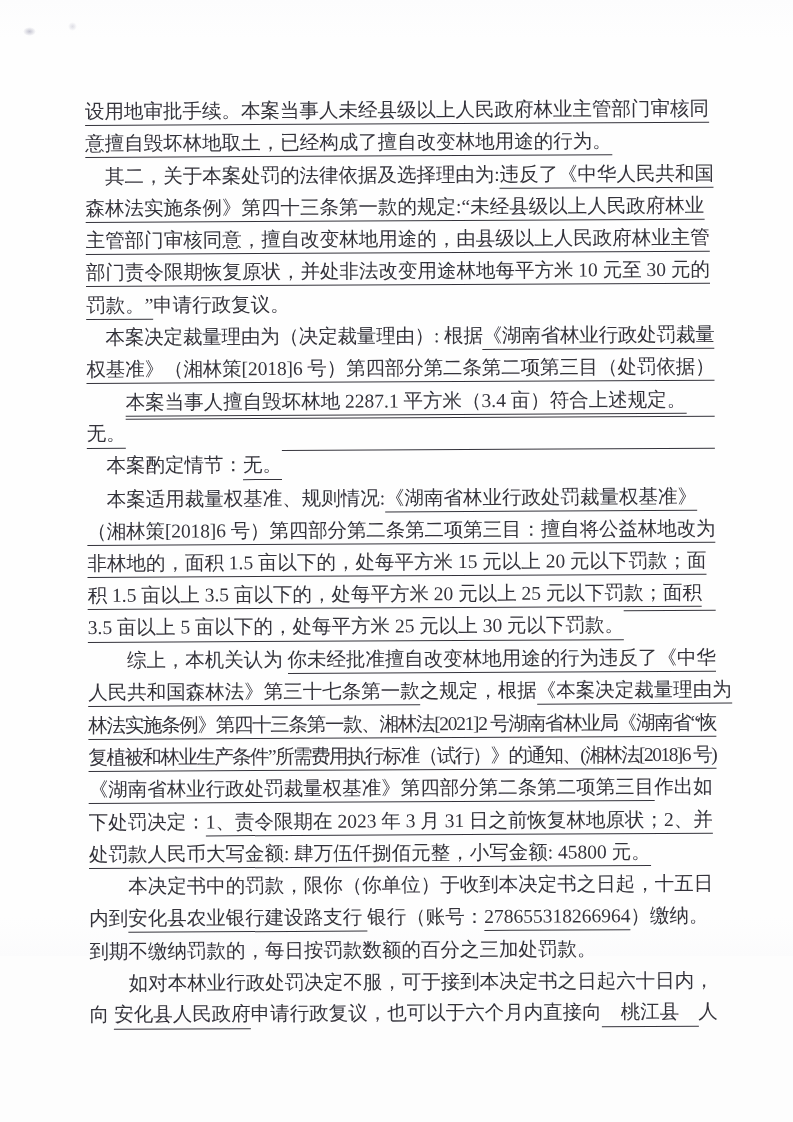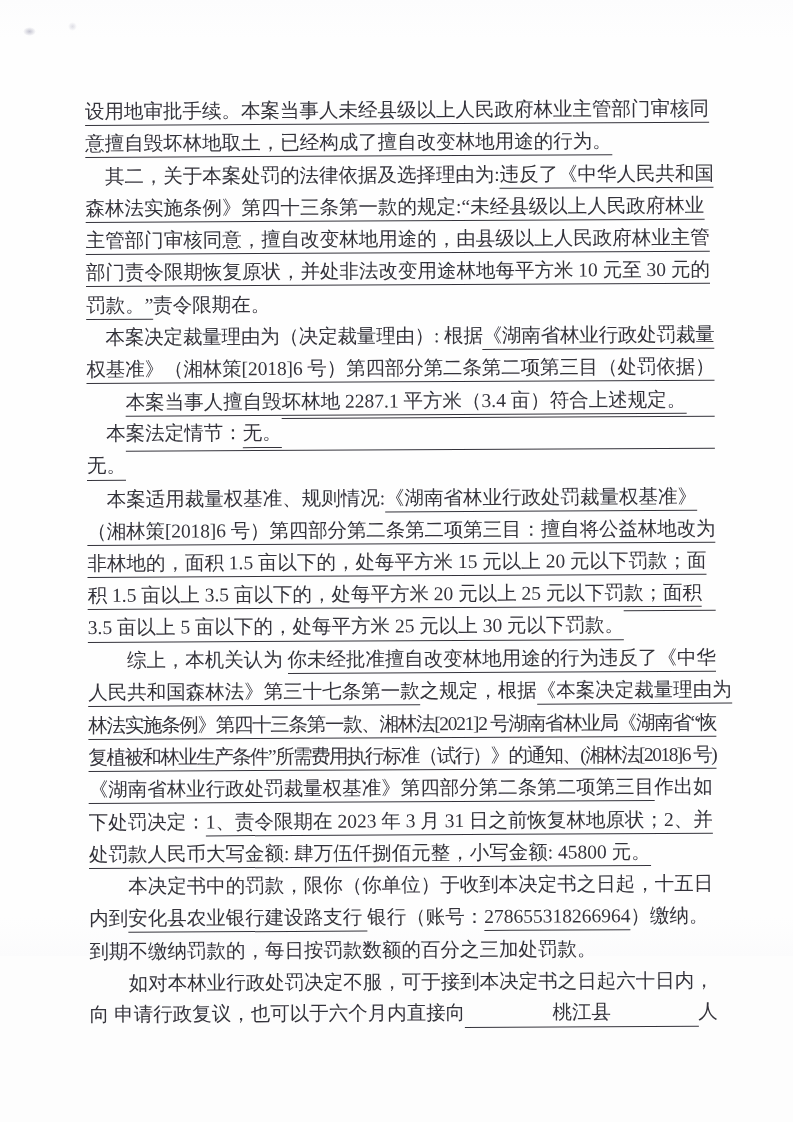--- a/index.html
+++ b/index.html
@@ -69,37 +69,37 @@
 <div class="page">
   <div class="smudge s1"></div>
   <div class="smudge s2"></div>
   <div class="doc" style="color: rgb(52, 51, 59);">
       <div class="line" style="letter-spacing: 0px;"><span class="u">设用地审批手续。本案当事人未经县级以上人民政府林业主管部门审核同</span></div>
       <div class="line"><span class="u">意擅自毁坏林地取土，已经构成了擅自改变林地用途的行为。</span></div>
       <div class="line" style="letter-spacing: -0.030303px;"><span class="">　其二，关于本案处罚的法律依据及选择理由为:</span><span class="u">违反了《中华人民共和国</span></div>
       <div class="line" style="letter-spacing: 0px;"><span class="u">森林法实施条例》第四十三条第一款的规定:“未经县级以上人民政府林业</span></div>
       <div class="line" style="letter-spacing: 0px;"><span class="u">主管部门审核同意，擅自改变林地用途的，由县级以上人民政府林业主管</span></div>
       <div class="line" style="letter-spacing: 0px;"><span class="u">部门责令限期恢复原状，并处非法改变用途林地每平方米 10 元至 30 元的</span></div>
-      <div class="line"><span class="u">罚款。”</span><span class="">责令限期在。</span></div>
+      <div class="line"><span class="u">罚款。”</span><span class="">申请行政复议。</span></div>
       <div class="line" style="letter-spacing: -0.176471px;"><span class="">　本案决定裁量理由为（决定裁量理由）: 根据</span><span class="u">《湖南省林业行政处罚裁量</span></div>
       <div class="line" style="letter-spacing: -0.108108px;"><span class="u">权基准》（湘林策[2018]6 号）第四部分第二条第二项第三目（处罚依据）</span></div>
       <div class="line" style="letter-spacing: 0px;"><span class="">　　</span><span class="u">本案当事人擅自毁坏林地 2287.1 平方米（3.4 亩）符合上述规定。</span></div>
-      <div class="line flexline"><span class="">　本案法定情节：</span><span class="u">无。</span><span class="u tail"></span></div>
       <div class="line flexline"><span class="u">无。</span><span class="u tail"></span></div>
+      <div class="line flexline"><span class="">　本案酌定情节：</span><span class="u">无。</span><span class="u tail"></span></div>
       <div class="line" style="letter-spacing: 0px;"><span class="">　本案适用裁量权基准、规则情况:</span><span class="u">《湖南省林业行政处罚裁量权基准》</span></div>
       <div class="line" style="letter-spacing: -0.108108px;"><span class="u">（湘林策[2018]6 号）第四部分第二条第二项第三目：擅自将公益林地改为</span></div>
       <div class="line" style="letter-spacing: 0px;"><span class="u">非林地的，面积 1.5 亩以下的，处每平方米 15 元以上 20 元以下罚款；面</span></div>
       <div class="line" style="letter-spacing: 0px;"><span class="u">积 1.5 亩以上 3.5 亩以下的，处每平方米 20 元以上 25 元以下罚款；面积</span></div>
       <div class="line flexline"><span class="u">3.5 亩以上 5 亩以下的，处每平方米 25 元以上 30 元以下罚款。</span><span class="u tail"></span></div>
       <div class="line" style="letter-spacing: -0.030303px;"><span class="">　　综上，本机关认为 </span><span class="u">你未经批准擅自改变林地用途的行为违反了《中华</span></div>
       <div class="line" style="letter-spacing: 0px;"><span class="u">人民共和国森林法》第三十七条第一款</span><span class="">之规定，根据</span><span class="u">《本案决定裁量理由为</span></div>
       <div class="line" style="letter-spacing: -1.3px;"><span class="u">林法实施条例》第四十三条第一款、湘林法[2021]2 号湖南省林业局《湖南省“恢</span></div>
       <div class="line" style="letter-spacing: -1.54762px;"><span class="u">复植被和林业生产条件”所需费用执行标准（试行）》的通知、(湘林法[2018]6 号)</span></div>
       <div class="line" style="letter-spacing: 0px;"><span class="u">《湖南省林业行政处罚裁量权基准》第四部分第二条第二项第三目</span><span class="">作出如</span></div>
       <div class="line" style="letter-spacing: 0px;"><span class="">下处罚决定：</span><span class="u">1、责令限期在 2023 年 3 月 31 日之前恢复林地原状；2、并</span></div>
       <div class="line"><span class="u">处罚款人民币大写金额: 肆万伍仟捌佰元整，小写金额: 45800 元。</span></div>
       <div class="line" style="letter-spacing: 0px;"><span class="">　　本决定书中的罚款，限你（你单位）于收到本决定书之日起，十五日</span></div>
       <div class="line" style="letter-spacing: 0px;"><span class="">内到</span><span class="u">安化县农业银行建设路支行 </span><span class="">银行（账号：</span><span class="u">278655318266964</span><span class="">）缴纳。</span></div>
       <div class="line"><span class="">到期不缴纳罚款的，每日按罚款数额的百分之三加处罚款。</span></div>
       <div class="line" style="letter-spacing: 0px;"><span class="">　　如对本林业行政处罚决定不服，可于接到本决定书之日起六十日内，</span></div>
-      <div class="line flexline"><span class="">向 </span><span class="">申请行政复议，也可以于六个月内直接向</span><span class="u tail">桃江县</span><span class="">人</span></div>
+      <div class="line flexline"><span class="">向 </span><span class="u">安化县人民政府</span><span class="">申请行政复议，也可以于六个月内直接向</span><span class="u tail">桃江县</span><span class="">人</span></div>
     </div>
 </div>
 
 </body></html>

